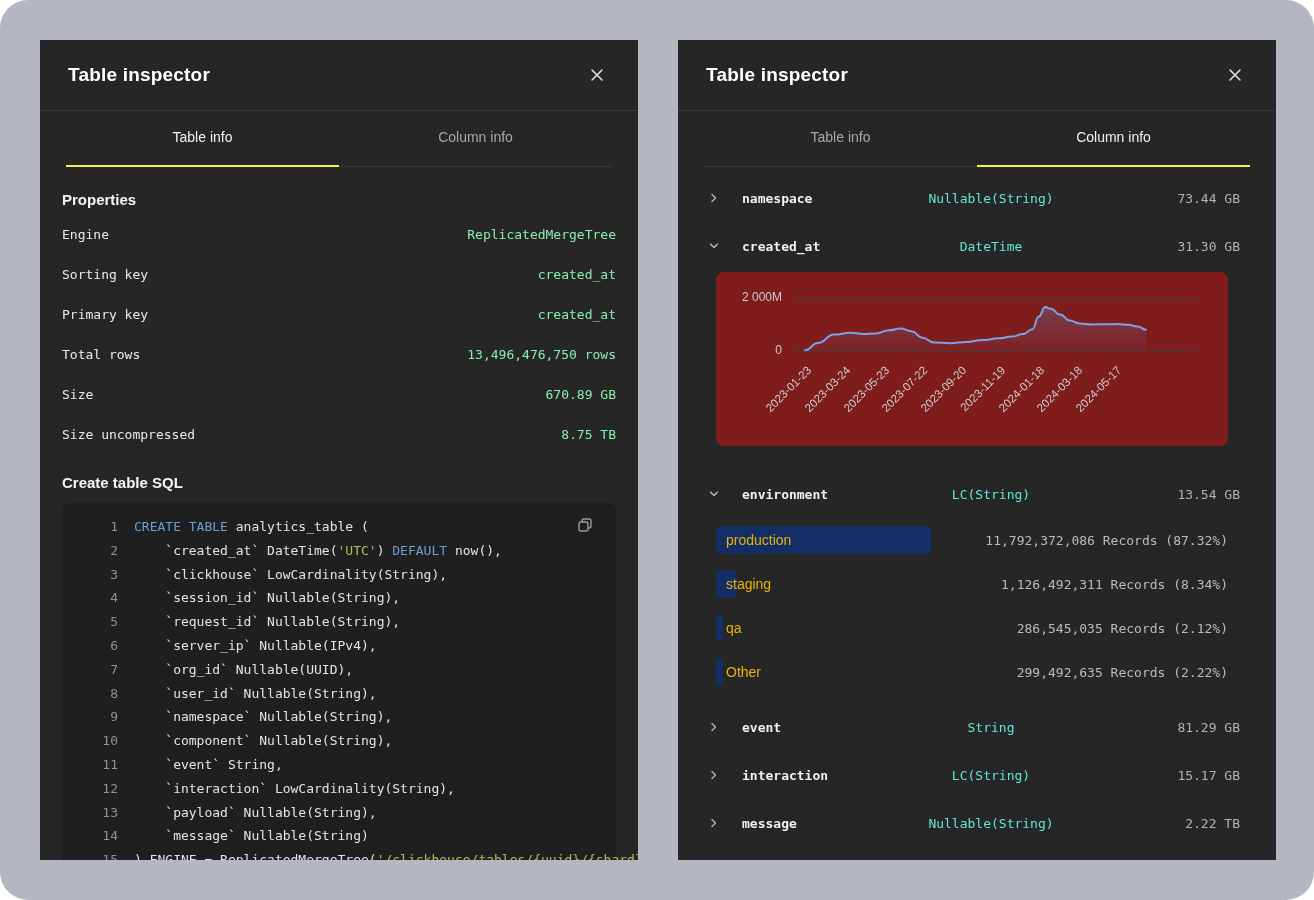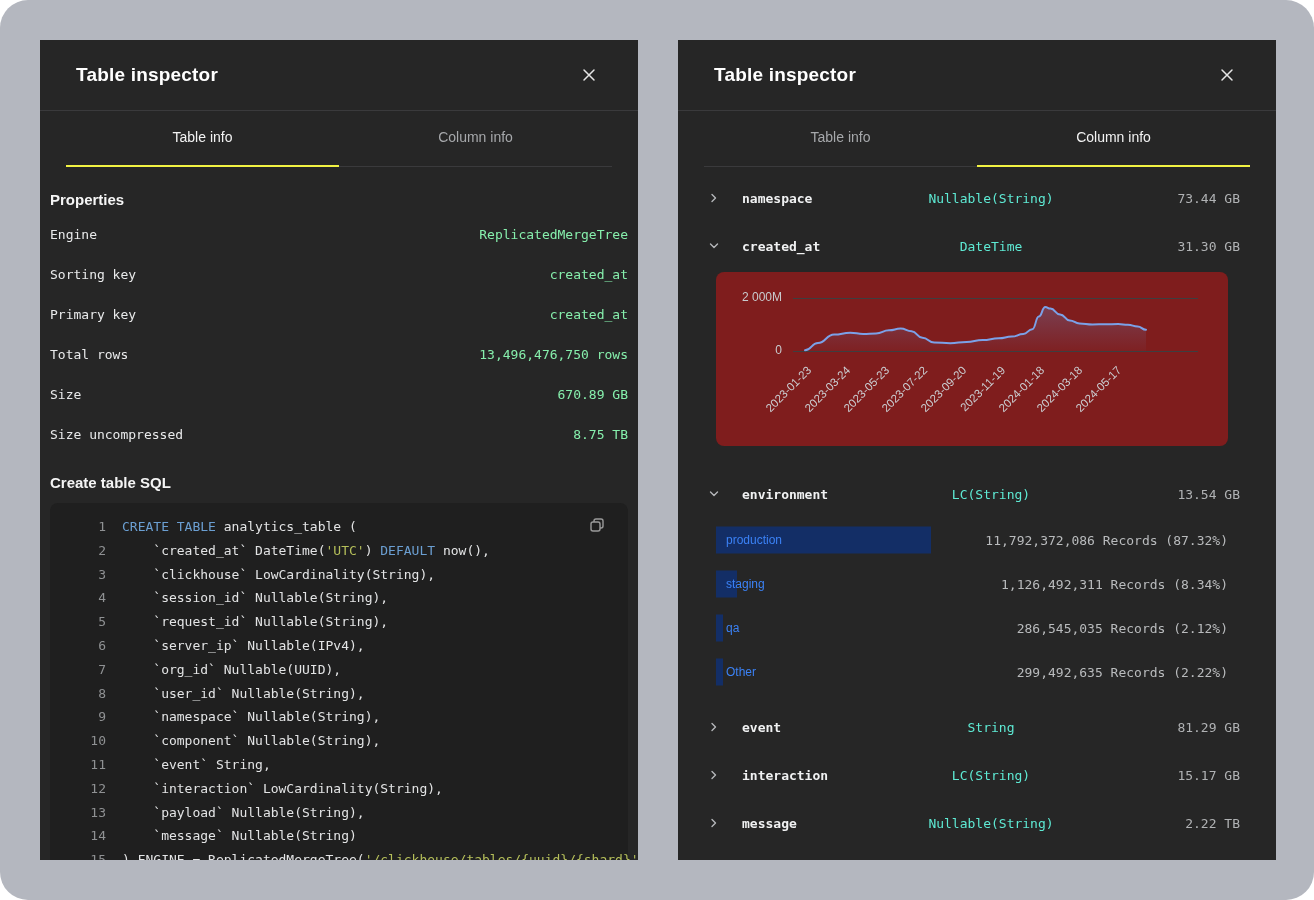--- a/index.html
+++ b/index.html
@@ -3,28 +3,28 @@
 <meta charset="utf-8">
 <style>
   html,body{margin:0;padding:0;background:#ffffff;}
   body{width:1314px;height:900px;position:relative;font-family:"Liberation Sans",sans-serif;}
   .stage{position:absolute;inset:0;background:#b4b7bf;border-radius:28px;overflow:hidden;}
   .panel{position:absolute;top:40px;width:598px;height:820px;background:#262626;overflow:hidden;
          color:#e6e7e8;}
   #left-panel{left:40px;}
   #right-panel{left:678px;}
   .panel header{height:71px;display:flex;align-items:center;justify-content:space-between;
-    padding:0 36px;border-bottom:1px solid #3a3a3c;box-sizing:border-box;}
+    padding:0 28px;border-bottom:1px solid #3a3a3c;box-sizing:border-box;}
   .panel h1{font-size:19px;font-weight:700;color:#ffffff;margin:0;letter-spacing:.2px;}
   .close-btn{background:none;border:none;cursor:pointer;padding:6px;display:flex;align-items:center;}
   .tabs{display:flex;margin:0 26px;height:56px;}
   .tab{flex:1;display:flex;align-items:flex-start;justify-content:center;padding-top:18px;
     font-size:14px;color:#a6a8ab;border-bottom:1px solid #3a3a3c;cursor:pointer;box-sizing:border-box;}
   .tab.active{color:#f2f2f2;border-bottom:2px solid #f1f243;}
-  .content{padding:0 10px;}
+  .content{padding:0 22px;}
   .section-title{font-size:15px;font-weight:700;color:#f5f5f5;margin:24px 0 6px 0;}
   
   .prop-row{display:flex;justify-content:space-between;align-items:center;height:40px;
     font-family:"DejaVu Sans Mono",monospace;font-size:13px;}
   .prop-label{color:#e9eaeb;}
   .prop-value{color:#86efac;}
   
   .codeblock{position:relative;margin-top:12px;background:#1f1f1f;border-radius:8px;
     padding:12px 18px 12px 30px;font-family:"DejaVu Sans Mono",monospace;font-size:13px;}
   .copy-btn{position:absolute;top:12px;right:20px;background:none;border:none;cursor:pointer;padding:2px;}
@@ -42,21 +42,21 @@
   
   .chart-card{position:relative;margin:2px 48px 24px 38px;height:174px;background:#7f1d1d;border-radius:8px;}
   .ylab{position:absolute;left:10px;width:56px;text-align:right;font-size:12px;color:#c9cbce;}
   .gridline{position:absolute;left:77px;right:30px;height:1px;background:#3e3e40;}
   .chart-svg{position:absolute;left:77px;top:8px;height:72px;}
   .xlab{position:absolute;width:90px;text-align:right;font-size:11.5px;color:#cbced2;
     transform:rotate(-45deg);transform-origin:100% 0;}
   
   .env-row{position:relative;height:44px;margin:0 36px 0 38px;}
   .env-bar{position:absolute;left:0;top:50%;transform:translateY(-50%);height:27px;background:#132e66;}
-  .env-label{position:absolute;left:10px;top:50%;transform:translateY(-50%);font-size:12px;color:#3b82f6;}
+  .env-label{position:absolute;left:10px;top:50%;transform:translateY(-50%);font-size:14px;color:#eab308;}
   .env-records{position:absolute;right:12px;top:50%;transform:translateY(-50%);
     font-family:"DejaVu Sans Mono",monospace;font-size:13px;color:#b9bbbd;}
   .env-gap{height:9px;}
 </style>
 </head>
 <body>
 
 <div class="stage">
 
   <section class="panel" id="left-panel">

